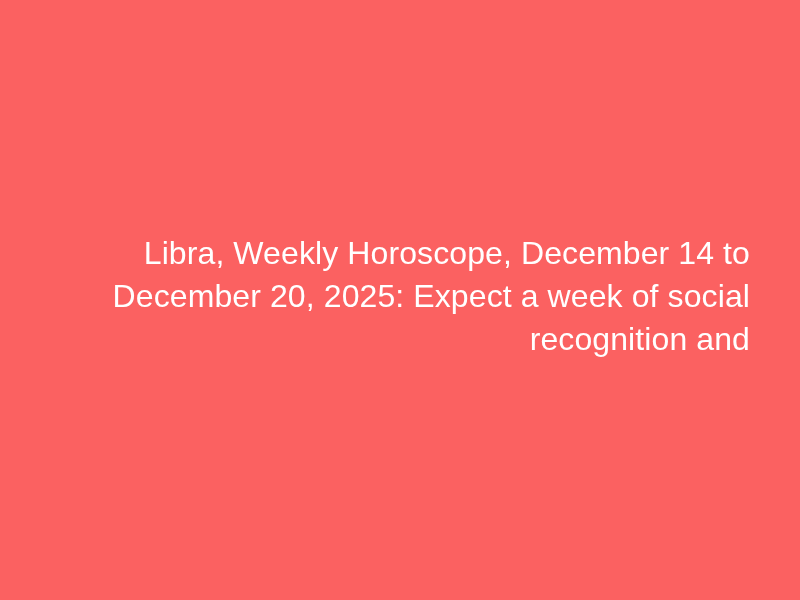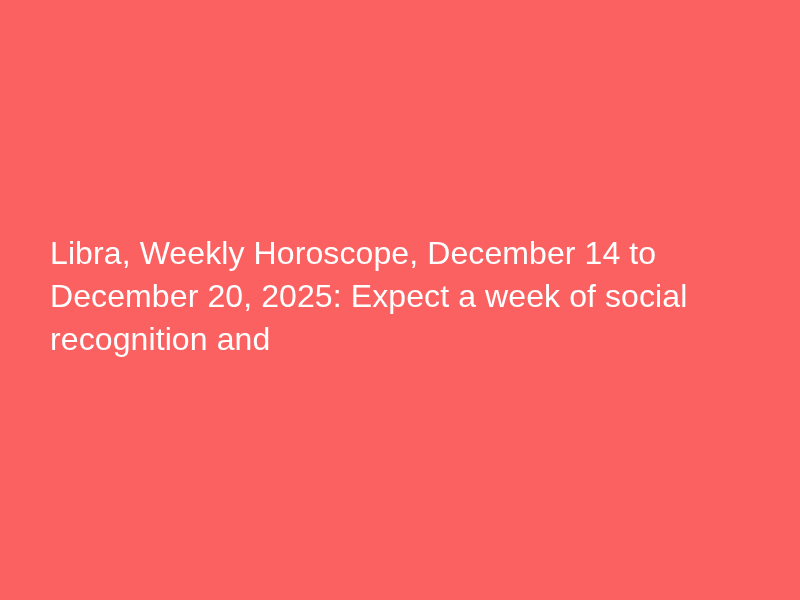--- a/index.html
+++ b/index.html
@@ -38,21 +38,21 @@
 
   .headline {
     margin: 0;
     padding: 0;
     color: #ffffff;
     font-family: "Liberation Sans", sans-serif;
     font-size: 32px;
     font-weight: 400;
     line-height: 43px;
     letter-spacing: 0.1px;
-    text-align: left;
+    text-align: right;
     word-wrap: break-word;
     
     display: -webkit-box;
     -webkit-line-clamp: 3;
     -webkit-box-orient: vertical;
     overflow: hidden;
     max-height: 129px;
   }
 </style>
 </head>

